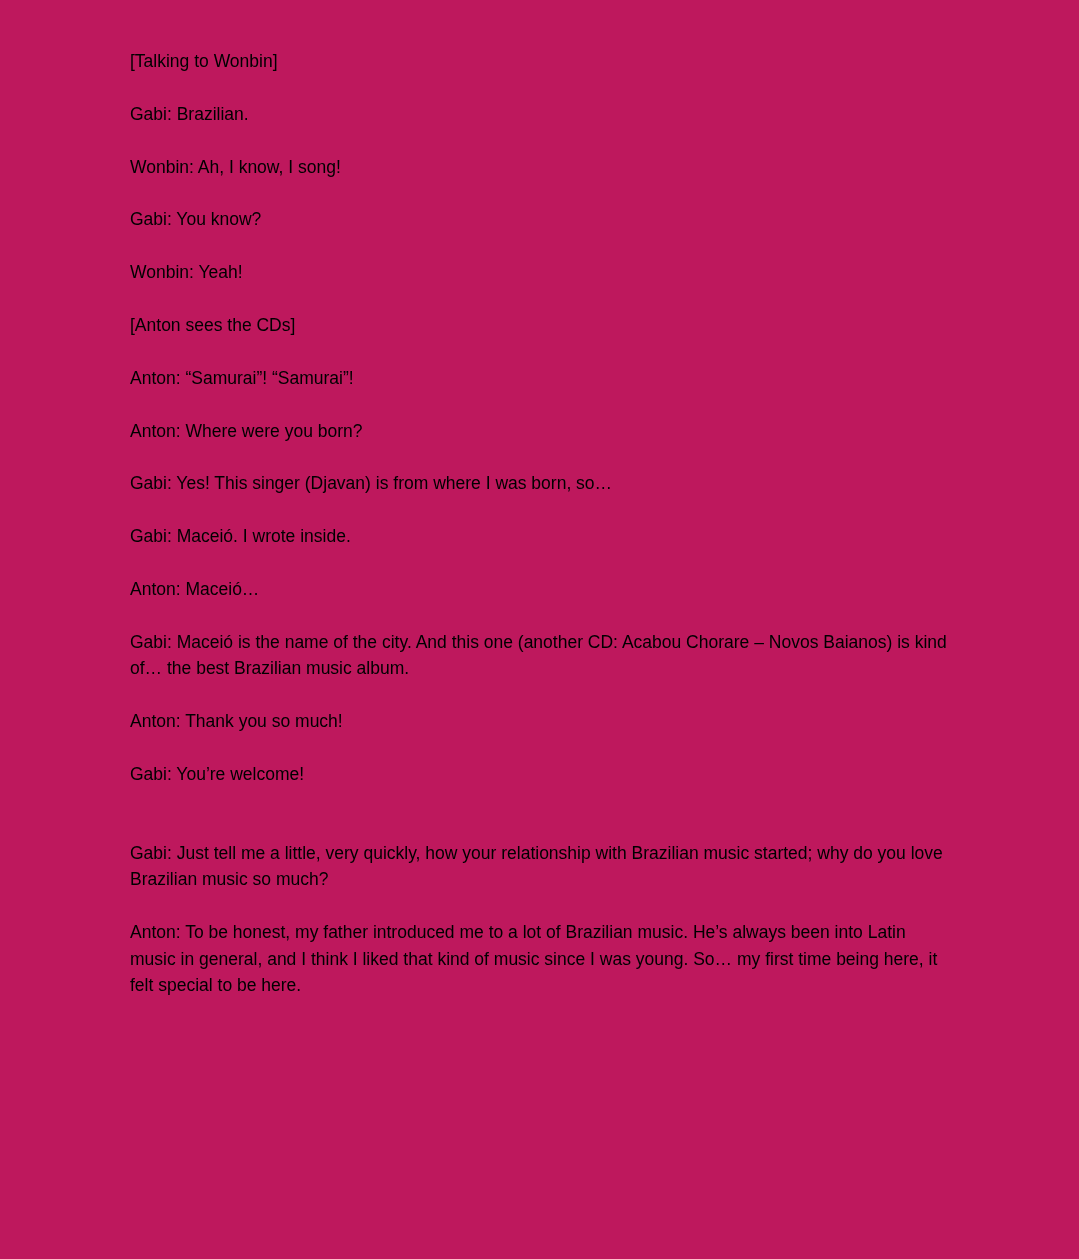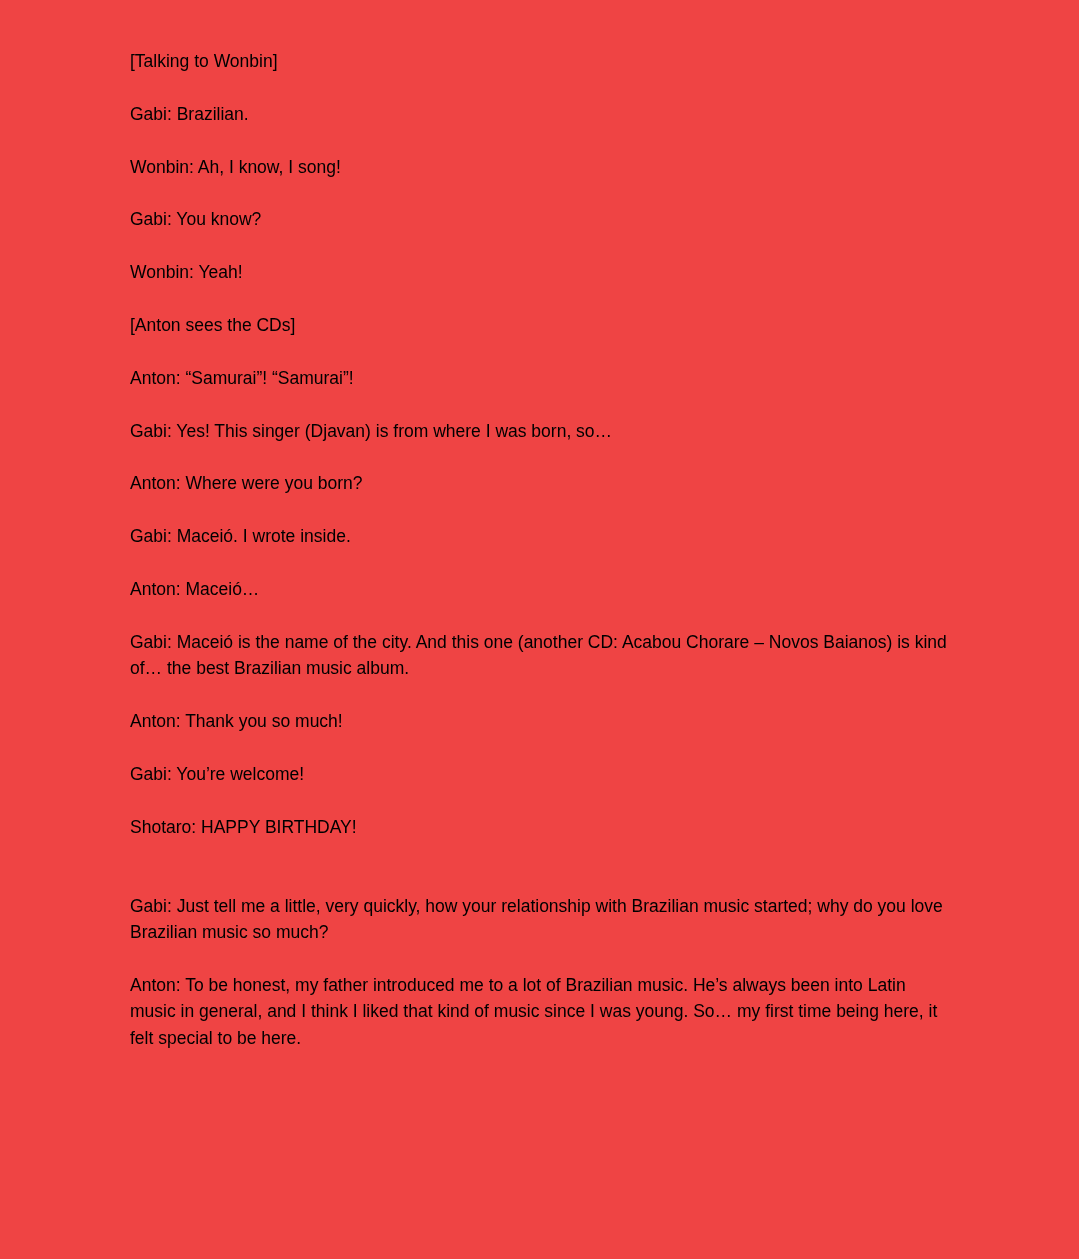--- a/index.html
+++ b/index.html
@@ -9,21 +9,21 @@
   }
   body {
     width: 1079px;
     height: 1259px;
     overflow: hidden;
     position: relative;
   }
   .doc-page {
     position: absolute;
     inset: 0;
-    background: #ef4444;
+    background: #be185d;
   }
   .transcript {
     position: absolute;
     left: 130px;
     top: 48px;
     width: 822px;
     font-family: "Liberation Sans", "DejaVu Sans", sans-serif;
     font-size: 17.5px;
     line-height: 26.4px;
     color: #000000;
@@ -44,25 +44,24 @@
 
 <div class="doc-page">
   <div class="transcript" id="transcript">
       <p class="para">[Talking to Wonbin]</p>
       <p class="para">Gabi: Brazilian.</p>
       <p class="para">Wonbin: Ah, I know, I song!</p>
       <p class="para">Gabi: You know?</p>
       <p class="para">Wonbin: Yeah!</p>
       <p class="para">[Anton sees the CDs]</p>
       <p class="para">Anton: “Samurai”! “Samurai”!</p>
+      <p class="para">Anton: Where were you born?</p>
       <p class="para">Gabi: Yes! This singer (Djavan) is from where I was born, so…</p>
-      <p class="para">Anton: Where were you born?</p>
       <p class="para">Gabi: Maceió. I wrote inside.</p>
       <p class="para">Anton: Maceió…</p>
       <p class="para">Gabi: Maceió is the name of the city. And this one (another CD: Acabou Chorare – Novos Baianos) is kind of… the best Brazilian music album.</p>
       <p class="para">Anton: Thank you so much!</p>
       <p class="para">Gabi: You’re welcome!</p>
-      <p class="para">Shotaro: HAPPY BIRTHDAY!</p>
       <p class="para blank"></p>
       <p class="para">Gabi: Just tell me a little, very quickly, how your relationship with Brazilian music started; why do you love Brazilian music so much?</p>
       <p class="para">Anton: To be honest, my father introduced me to a lot of Brazilian music. He’s always been into Latin music in general, and I think I liked that kind of music since I was young. So… my first time being here, it felt special to be here.</p>
     </div>
 </div>
 
 </body></html>

